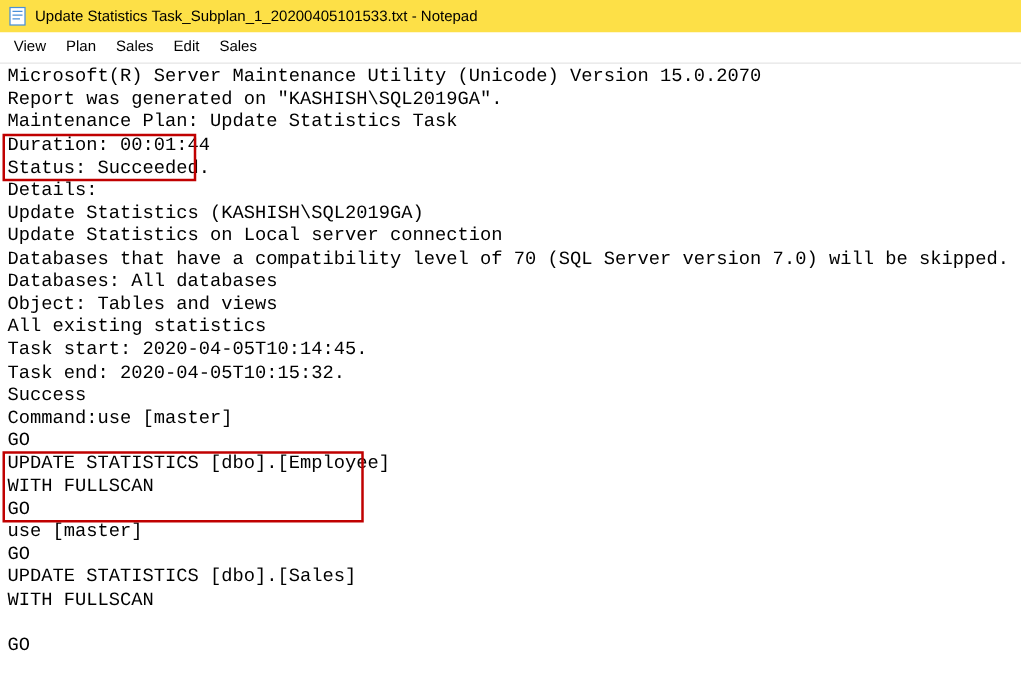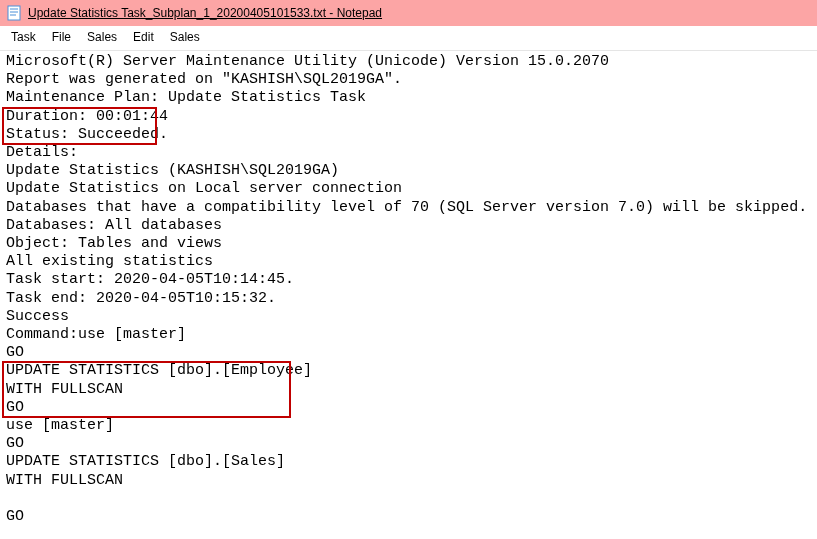--- a/index.html
+++ b/index.html
@@ -11,22 +11,21 @@
     background: #ffffff;
     overflow: hidden;
   }
   .titlebar {
     display: flex;
     align-items: center;
     height: 22px;
     padding: 2px 6px;
     font-size: 12px;
     color: #000;
-    background: #fca5a5;
-    text-decoration: underline;
+    background: #fde047;
   }
   .titlebar svg { margin-right: 6px; }
   .menubar {
     display: flex;
     gap: 2px;
     font-size: 12px;
     padding: 2px 4px 4px 4px;
     border-bottom: 1px solid #e5e5e5;
     background: #fff;
   }
@@ -60,22 +59,22 @@
   <svg width="16" height="16" viewBox="0 0 16 16">
     <rect x="2" y="1" width="12" height="14" fill="#fff" stroke="#4a90d9" stroke-width="1"></rect>
     <line x1="4" y1="4" x2="12" y2="4" stroke="#4a90d9" stroke-width="1"></line>
     <line x1="4" y1="7" x2="12" y2="7" stroke="#4a90d9" stroke-width="1"></line>
     <line x1="4" y1="10" x2="10" y2="10" stroke="#4a90d9" stroke-width="1"></line>
   </svg>
   <span>Update Statistics Task_Subplan_1_20200405101533.txt - Notepad</span>
 </div>
 
 <div class="menubar">
-  <span>Task</span>
-  <span>File</span>
+  <span>View</span>
+  <span>Plan</span>
   <span>Sales</span>
   <span>Edit</span>
   <span>Sales</span>
 </div>
 
 <div class="editor-wrap">
   <div id="editor-content" class="editor">Microsoft(R) Server Maintenance Utility (Unicode) Version 15.0.2070
 Report was generated on "KASHISH\SQL2019GA".
 Maintenance Plan: Update Statistics Task
 Duration: 00:01:44

